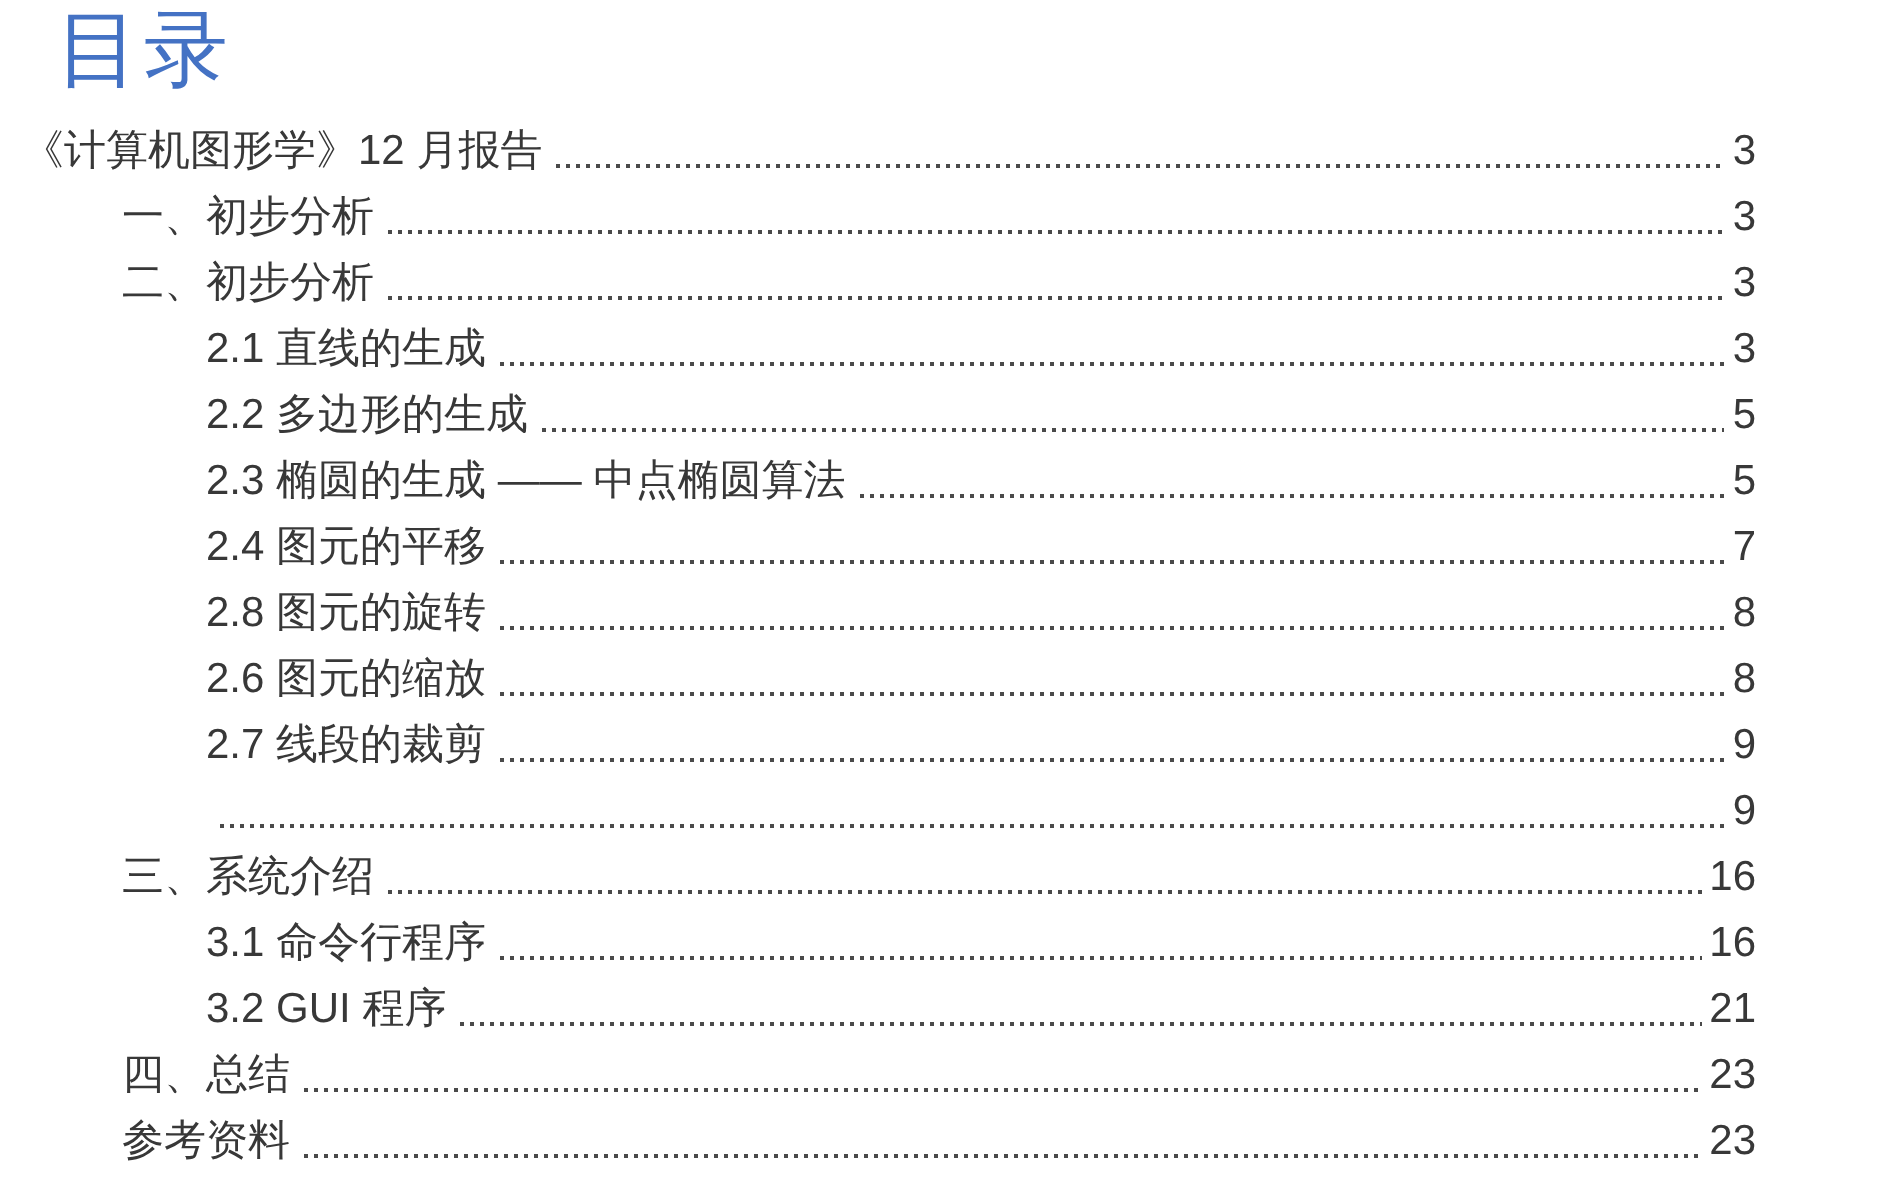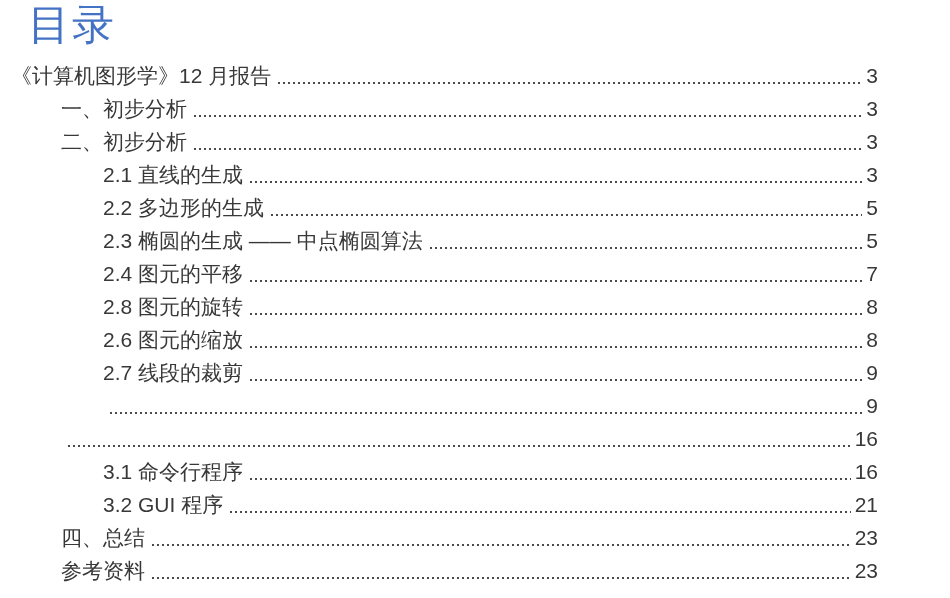--- a/index.html
+++ b/index.html
@@ -132,20 +132,21 @@
     <span class="leader"></span>
     <span class="pagenum">9</span>
   </div>
 
   <div class="row lvl2">
     <span class="leader"></span>
     <span class="pagenum">9</span>
   </div>
 
   <div class="row lvl1">
+    <span class="label">三、系统介绍</span>
     <span class="leader"></span>
     <span class="pagenum">16</span>
   </div>
 
   <div class="row lvl2">
     <span class="label">3.1 命令行程序</span>
     <span class="leader"></span>
     <span class="pagenum">16</span>
   </div>
 

